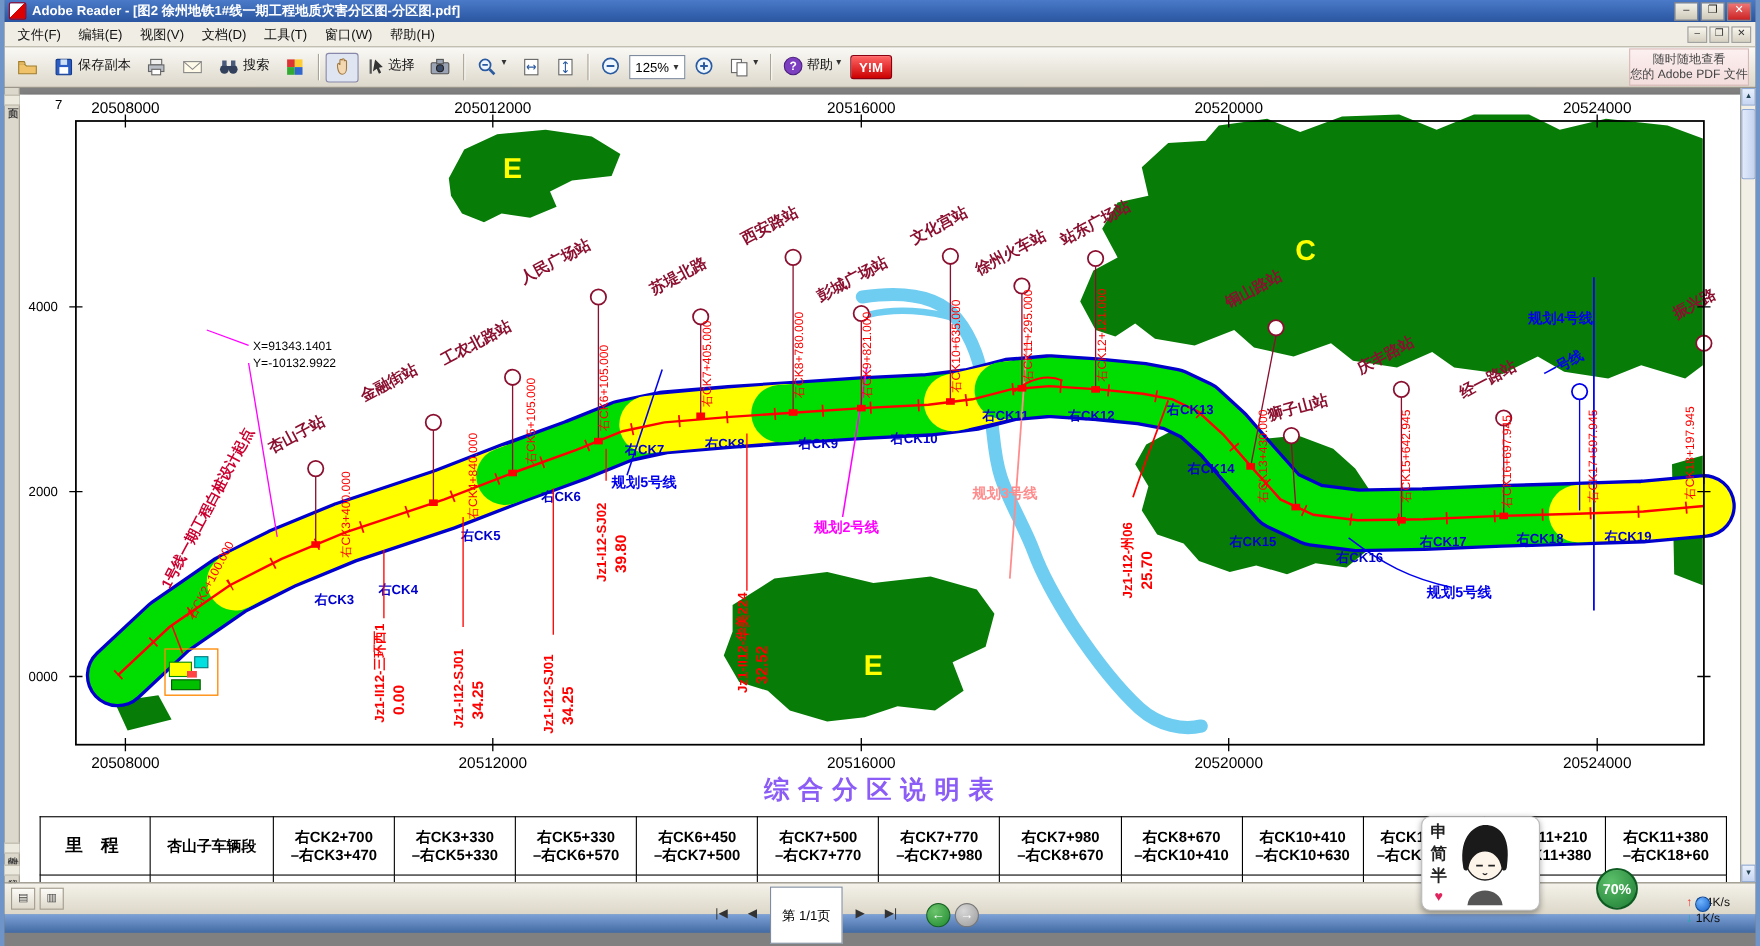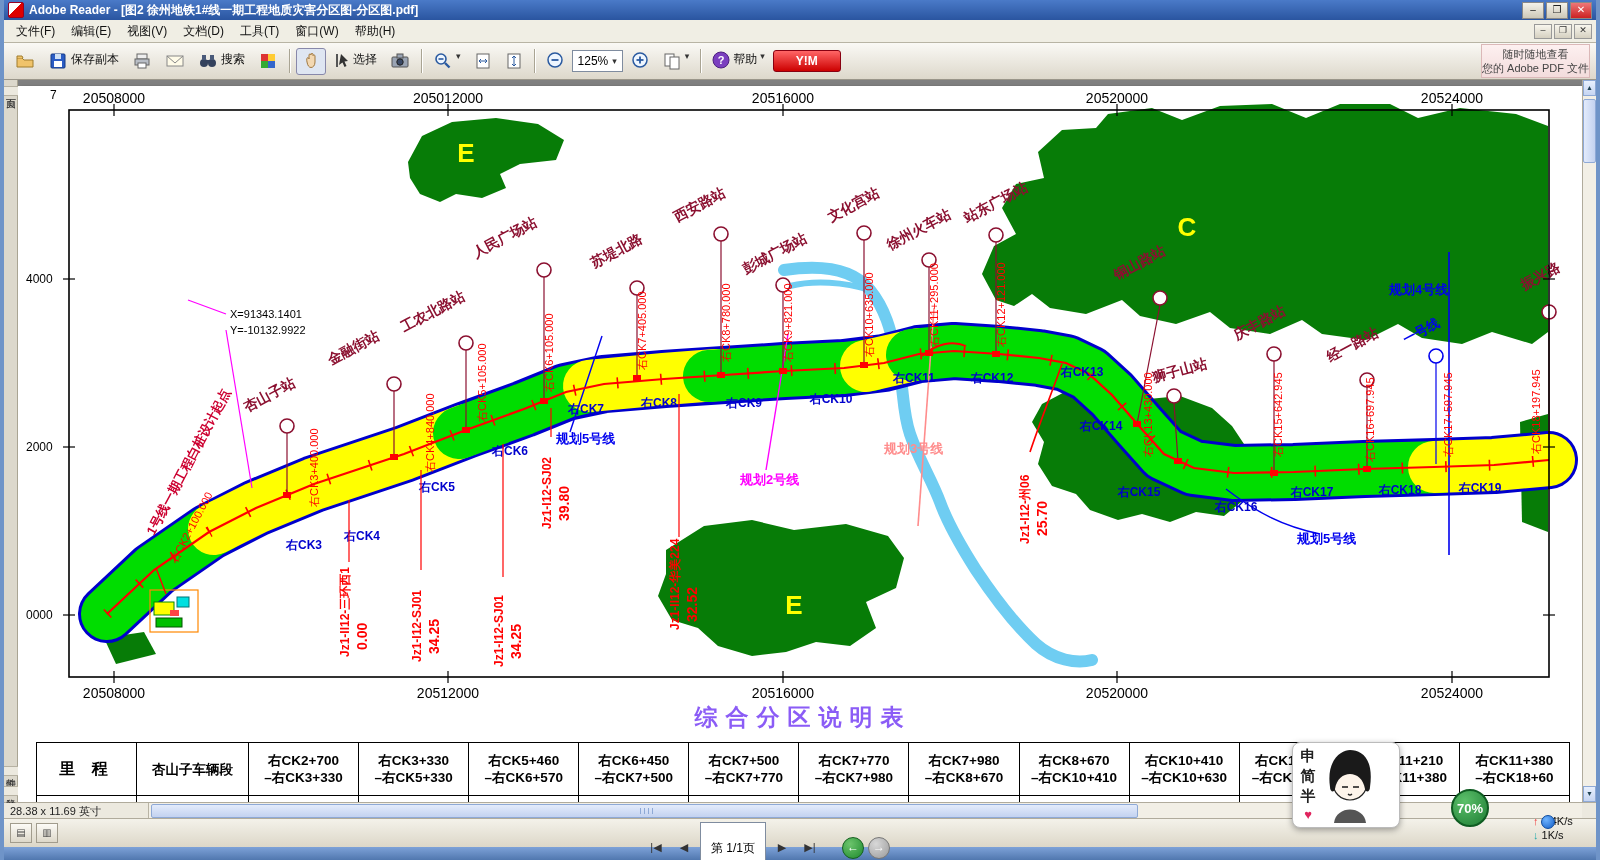--- a/index.html
+++ b/index.html
@@ -19,21 +19,21 @@
   .mini-btns{margin-left:auto;display:flex;gap:2px;}
   .mbtn{width:16px;height:13px;background:linear-gradient(#f8f6ee,#d5d0c0);border:1px solid #999;font-size:9px;line-height:11px;text-align:center;color:#333;}
   
   .toolbar{height:36px;background:linear-gradient(#faf9f5,#ddd8cb);border-bottom:1px solid #9a968a;display:flex;align-items:center;gap:3px;padding:0 6px;}
   .tbtn{display:flex;align-items:flex-start;gap:3px;height:27px;padding:2px 4px;background:transparent;border:1px solid transparent;border-radius:3px;font-size:12px;color:#111;cursor:pointer;}
   .tbtn.pressed{border-color:#88a;background:#dfe6f2;}
   .ic{display:block;}
   .dd{font-size:9px;color:#333;}
   .sep{width:1px;height:24px;background:#a9a493;margin:0 3px;box-shadow:1px 0 0 #fff;}
   .zoombox{display:flex;align-items:center;gap:4px;background:#fff;border:1px solid #7f8c9f;height:20px;padding:0 5px;font-size:12px;cursor:pointer;}
-  .ymbtn{background:linear-gradient(#f66,#c00);border:1px solid #801;color:#fff;font-weight:bold;border-radius:3px;height:22px;display:flex;align-items:center;padding:0 22px;font-size:12px;cursor:pointer;}
+  .ymbtn{background:linear-gradient(#f66,#c00);border:1px solid #801;color:#fff;font-weight:bold;border-radius:3px;height:22px;display:flex;align-items:center;padding:0 7px;font-size:12px;cursor:pointer;}
   .promo{margin-left:auto;background:linear-gradient(#fdf0f0,#f3dcdc);border:1px solid #dbb8b8;padding:2px 0;font-size:11px;color:#444;text-align:center;line-height:14px;}
   
   .main{display:flex;height:722px;}
   .side{width:14px;background:#dcd8cc;border-right:1px solid #a9a493;box-sizing:border-box;display:flex;flex-direction:column;align-items:center;padding:6px 0;gap:10px;}
   .vtab{writing-mode:vertical-rl;text-orientation:upright;font-size:10px;color:#333;background:#ece9df;border:1px solid #b6b1a2;padding:4px 0px;cursor:pointer;}
   .vtab:nth-child(2){margin-top:auto;}
   .docpane{position:relative;width:1564px;background:#808080;overflow:hidden;}
   .page{position:absolute;left:0;top:6px;width:1564px;height:716px;background:#fff;overflow:hidden;box-shadow:2px 2px 4px rgba(0,0,0,.5);}
   .vscroll{width:14px;background:#f2efe6;border-left:1px solid #b0ab9c;display:flex;flex-direction:column;box-sizing:border-box;}
   .sarrow{height:14px;background:linear-gradient(#e8f0fd,#c6d5f2);border:1px solid #8ea9d6;font-size:7px;text-align:center;line-height:13px;color:#245;}
@@ -532,28 +532,28 @@
               </colgroup>
             <tbody>
                 <tr class="r1">
               <th>里 程</th>
               <td>
                     <div>杏山子车辆段</div>
                     <div></div>
                   </td>
               <td>
                     <div>右CK2+700</div>
-                    <div>–右CK3+330</div>
+                    <div>–右CK3+470</div>
                   </td>
               <td>
                     <div>右CK3+330</div>
                     <div>–右CK5+330</div>
                   </td>
               <td>
-                    <div>右CK5+460</div>
+                    <div>右CK5+330</div>
                     <div>–右CK6+570</div>
                   </td>
               <td>
                     <div>右CK6+450</div>
                     <div>–右CK7+500</div>
                   </td>
               <td>
                     <div>右CK7+500</div>
                     <div>–右CK7+770</div>
                   </td>
@@ -609,29 +609,20 @@
     </div>
 
     <div class="vscroll">
       <div class="sarrow">▲</div>
       <div class="vthumb"></div>
       <div class="vtrack"></div>
       <div class="sarrow">▼</div>
     </div>
   </div>
 
-  <div class="hrow">
-    <div class="doc-size">28.38 x 11.69 英寸</div>
-    <div class="hscroll">
-      <div class="hthumb">
-          <div class="grip"></div>
-        </div>
-    </div>
-    <div class="hcorner"></div>
-  </div>
 
   <div class="statusbar">
     <div class="stbtn">▤</div>
     <div class="stbtn">▥</div>
     <div class="nav">
       <div class="navbtn">|◀</div>
       <div class="navbtn">◀</div>
       <div class="pagebox">第 1/1页</div>
       <div class="navbtn">▶</div>
       <div class="navbtn">▶|</div>

